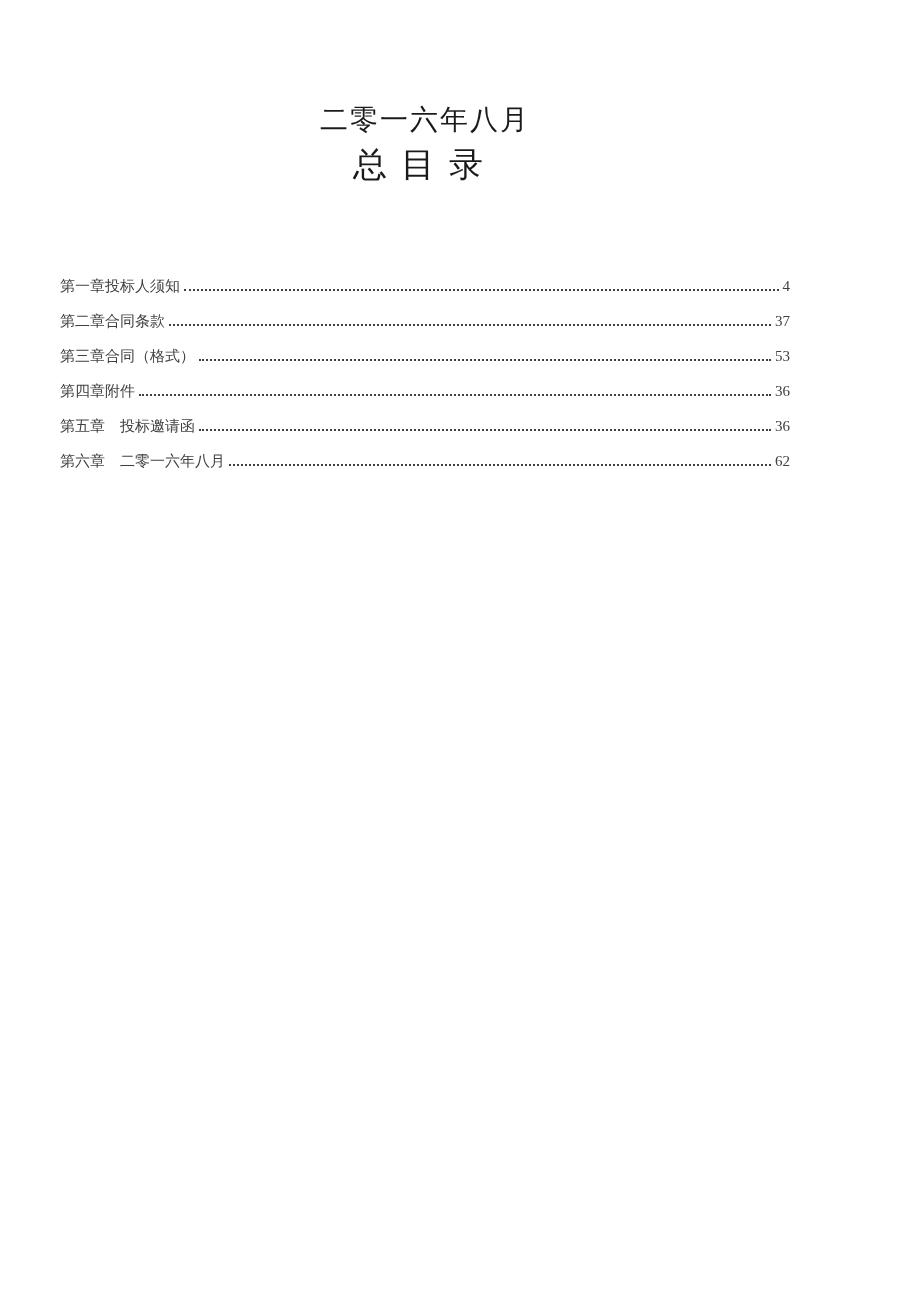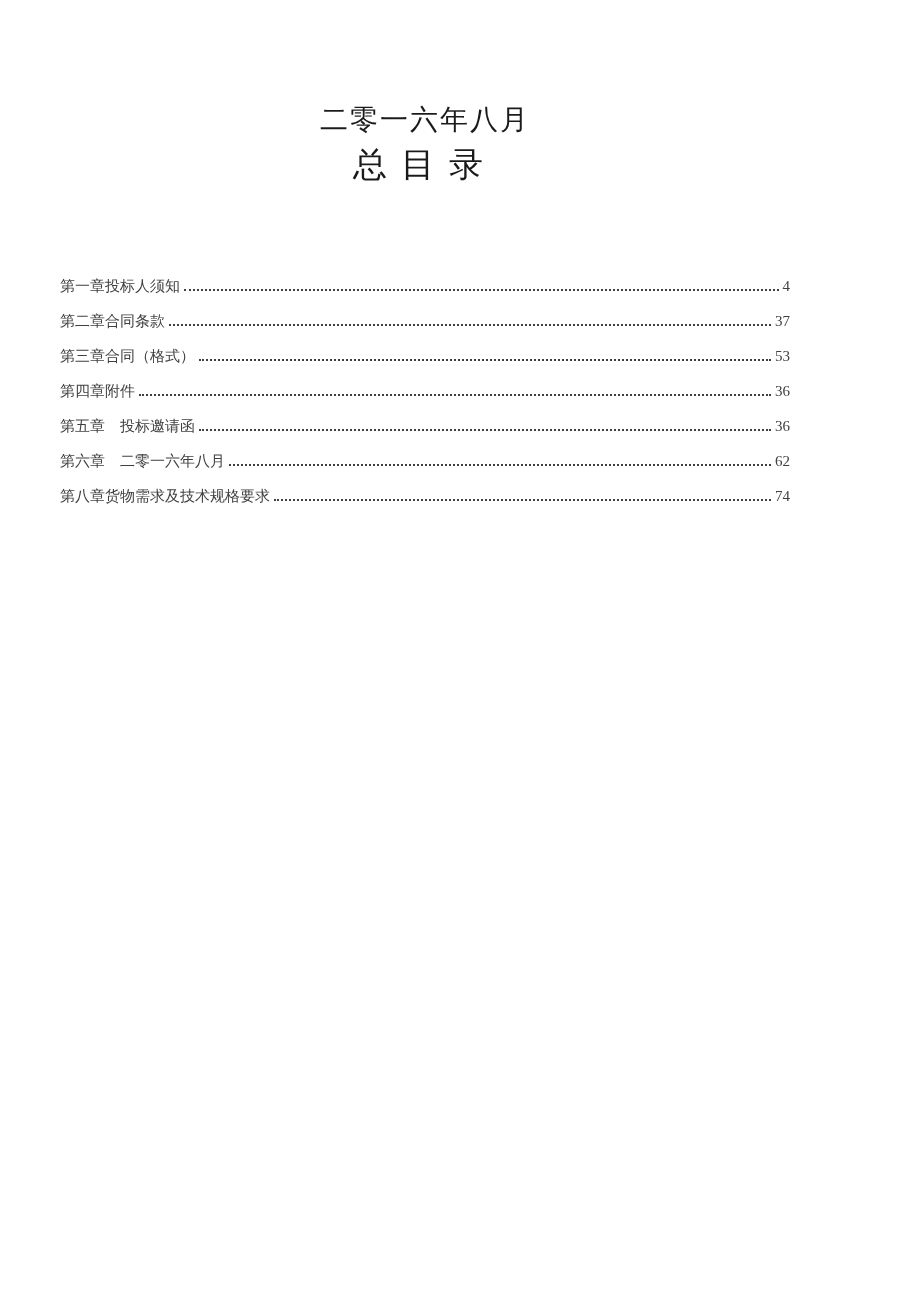--- a/index.html
+++ b/index.html
@@ -104,21 +104,16 @@
       <span class="toc-page">36</span>
     </div>
 
     <div class="toc-row">
       <span class="toc-label">第六章　二零一六年八月</span>
       <span class="toc-dots"></span>
       <span class="toc-page">62</span>
     </div>
 
 
-    <div class="toc-row">
-      <span class="toc-label">第八章货物需求及技术规格要求</span>
-      <span class="toc-dots"></span>
-      <span class="toc-page">74</span>
-    </div>
 
   </div>
 
 </div>
 
 </body></html>

